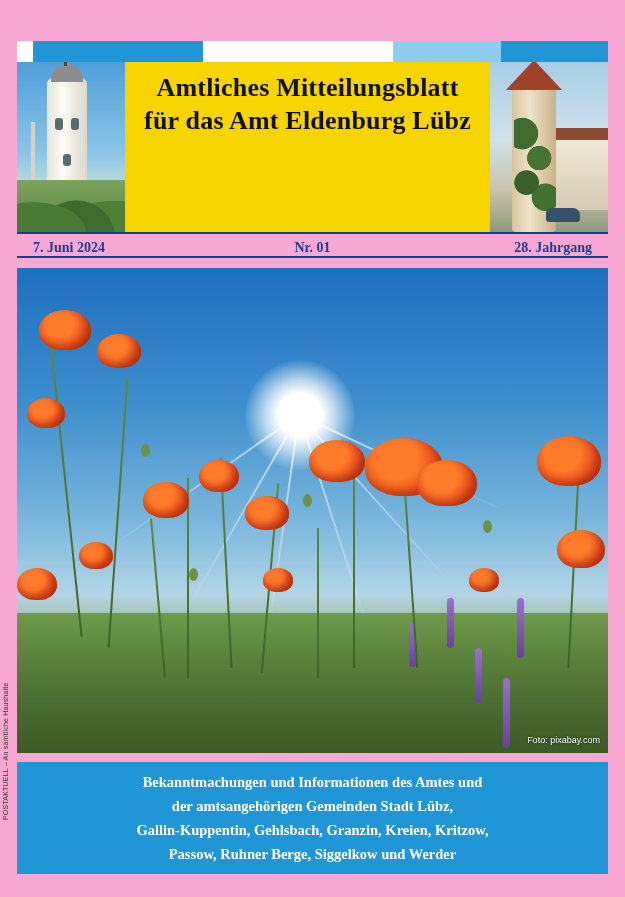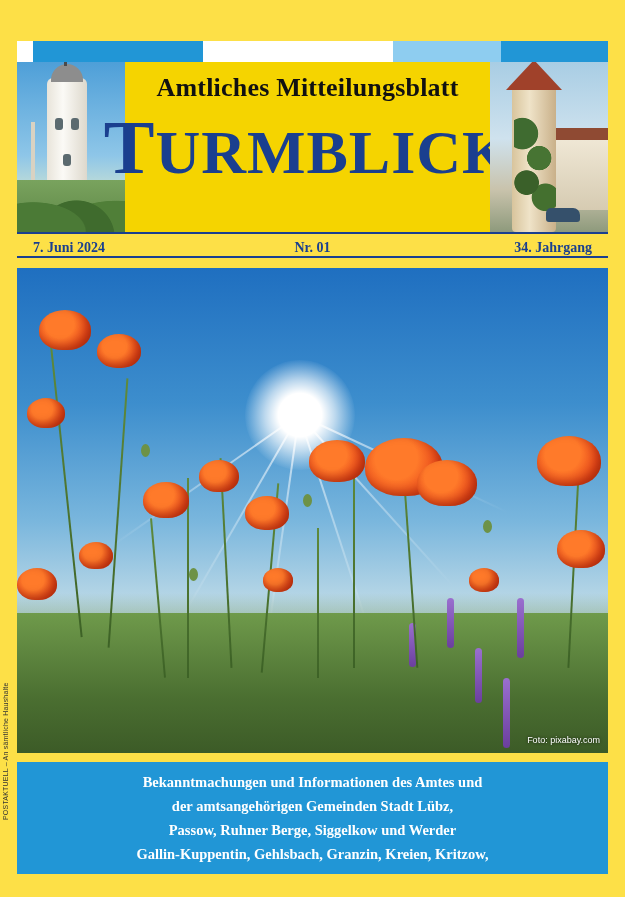--- a/index.html
+++ b/index.html
@@ -5,21 +5,21 @@
   * { box-sizing: border-box; margin: 0; padding: 0; }
   html, body {
     width: 625px; height: 897px;
     background: #ffffff;
     font-family: "Liberation Serif", serif;
     overflow: hidden;
   }
   .page {
     position: relative;
     width: 625px; height: 897px;
-    background: #fde047;
+    background: #f9a8d4;
   }
 
   
   .top-strip {
     position: absolute;
     left: 17px; top: 41px;
     width: 591px; height: 21px;
     display: flex;
   }
   .top-strip .seg { height: 100%; }
@@ -273,38 +273,38 @@
         <div class="win" style="left:8px; top:40px;"></div>
         <div class="win" style="left:24px; top:40px;"></div>
         <div class="win" style="left:16px; top:76px;"></div>
         <div class="win" style="left:16px; top:110px;"></div>
       </div>
       <div class="trees"></div>
     </div>
 
     <div class="masthead-text">
       <div class="mh-line">Amtliches Mitteilungsblatt</div>
-      <div class="mh-title"><span class="cap">T</span><span>URMBLICK</span></div>
+      <div class="mh-line">für das Amt Eldenburg Lübz</div>
     </div>
 
     <div class="tower-right">
       <div class="sky2"></div>
       <div class="bld-roof"></div>
       <div class="bld"></div>
       <div class="round-tower"></div>
       <div class="ivy"></div>
       <div class="roof"></div>
       <div class="car"></div>
     </div>
   </div>
 
   <div class="issue-bar">
     <div class="date">7. Juni 2024</div>
     <div class="nr">Nr. 01</div>
-    <div class="year">34. Jahrgang</div>
+    <div class="year">28. Jahrgang</div>
   </div>
 
   <div class="photo">
     <div class="sky"></div>
     <div class="sun"></div>
     <div class="ray" style="transform:rotate(-42deg);"></div>
     <div class="ray" style="transform:rotate(-18deg);"></div>
     <div class="ray" style="transform:rotate(8deg);"></div>
     <div class="ray" style="transform:rotate(30deg);"></div>
     <div class="ray" style="transform:rotate(55deg);"></div>
@@ -351,19 +351,19 @@
     <div class="poppy" style="left:0px;   top:300px; width:40px; height:32px;"></div>
     <div class="poppy" style="left:246px; top:300px; width:30px; height:24px;"></div>
     <div class="poppy" style="left:452px; top:300px; width:30px; height:24px;"></div>
 
     <div class="photo-credit">Foto: pixabay.com</div>
   </div>
 
   <div class="footer-box">
     <div class="fl">Bekanntmachungen und Informationen des Amtes und</div>
     <div class="fl">der amtsangehörigen Gemeinden Stadt Lübz,</div>
+    <div class="fl">Gallin-Kuppentin, Gehlsbach, Granzin, Kreien, Kritzow,</div>
     <div class="fl">Passow, Ruhner Berge, Siggelkow und Werder</div>
-    <div class="fl">Gallin-Kuppentin, Gehlsbach, Granzin, Kreien, Kritzow,</div>
   </div>
 
   <div class="side-text">POSTAKTUELL – An sämtliche Haushalte</div>
 
 </div>
 
 </body></html>

